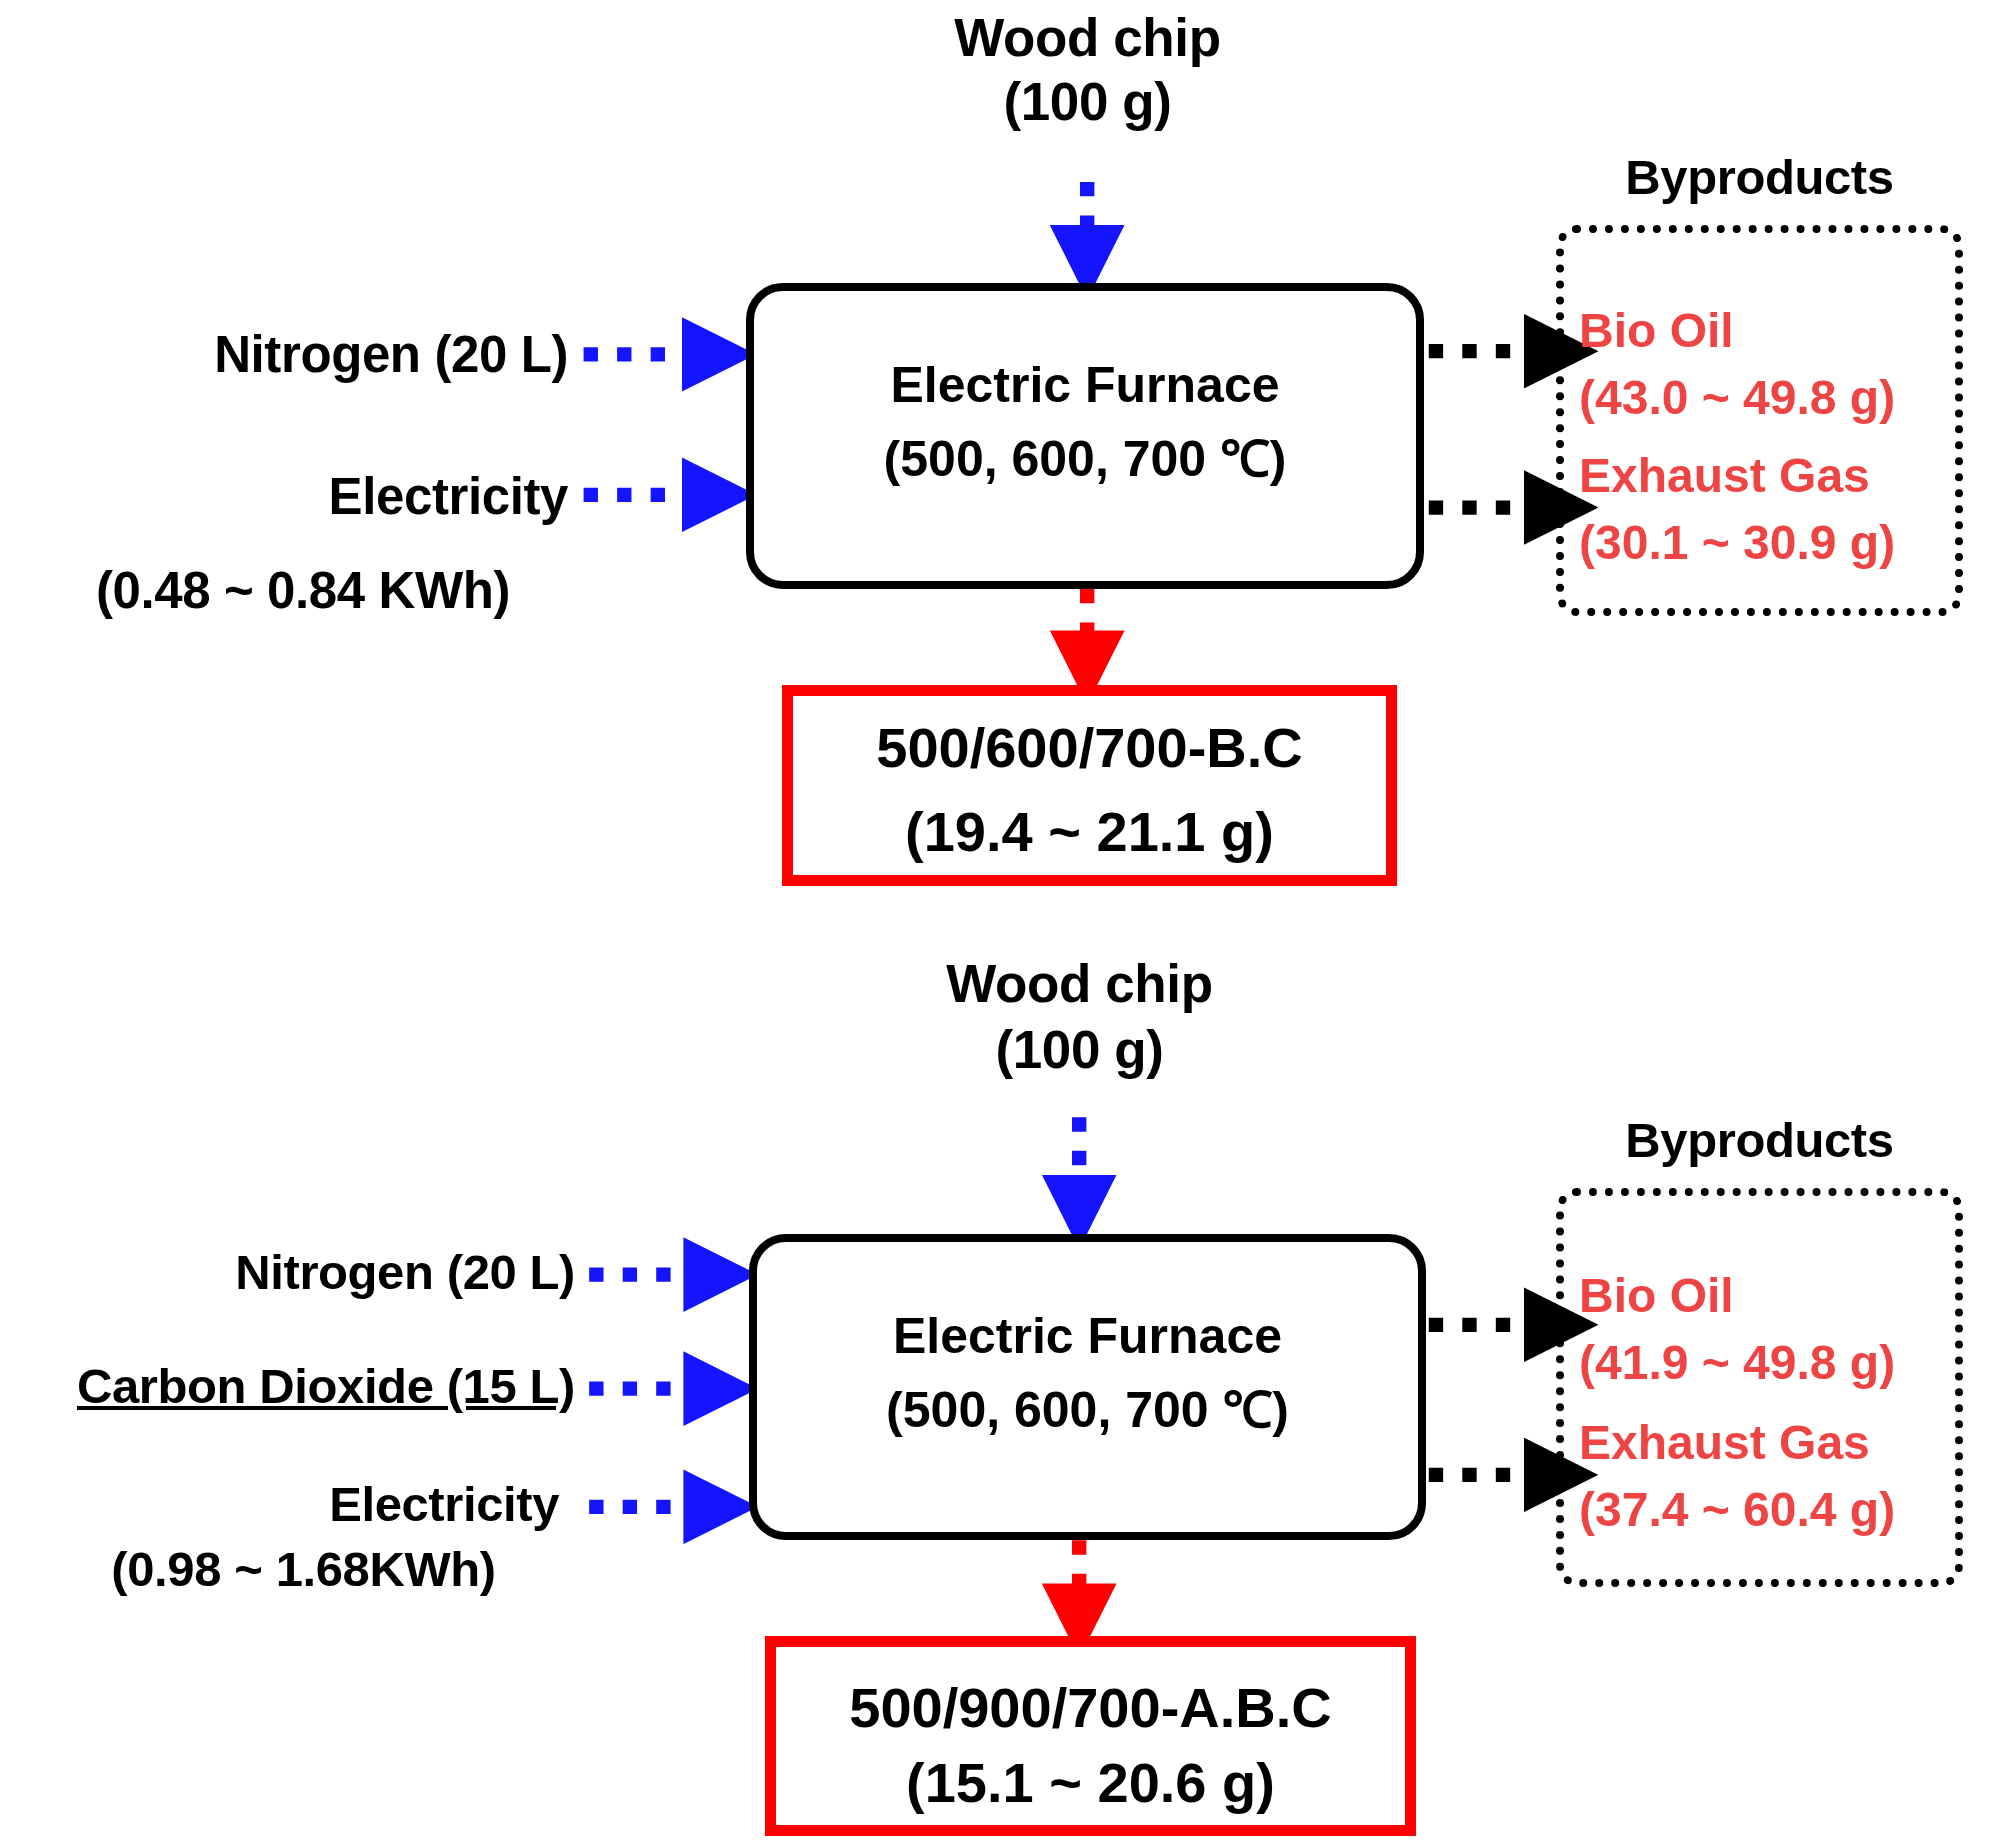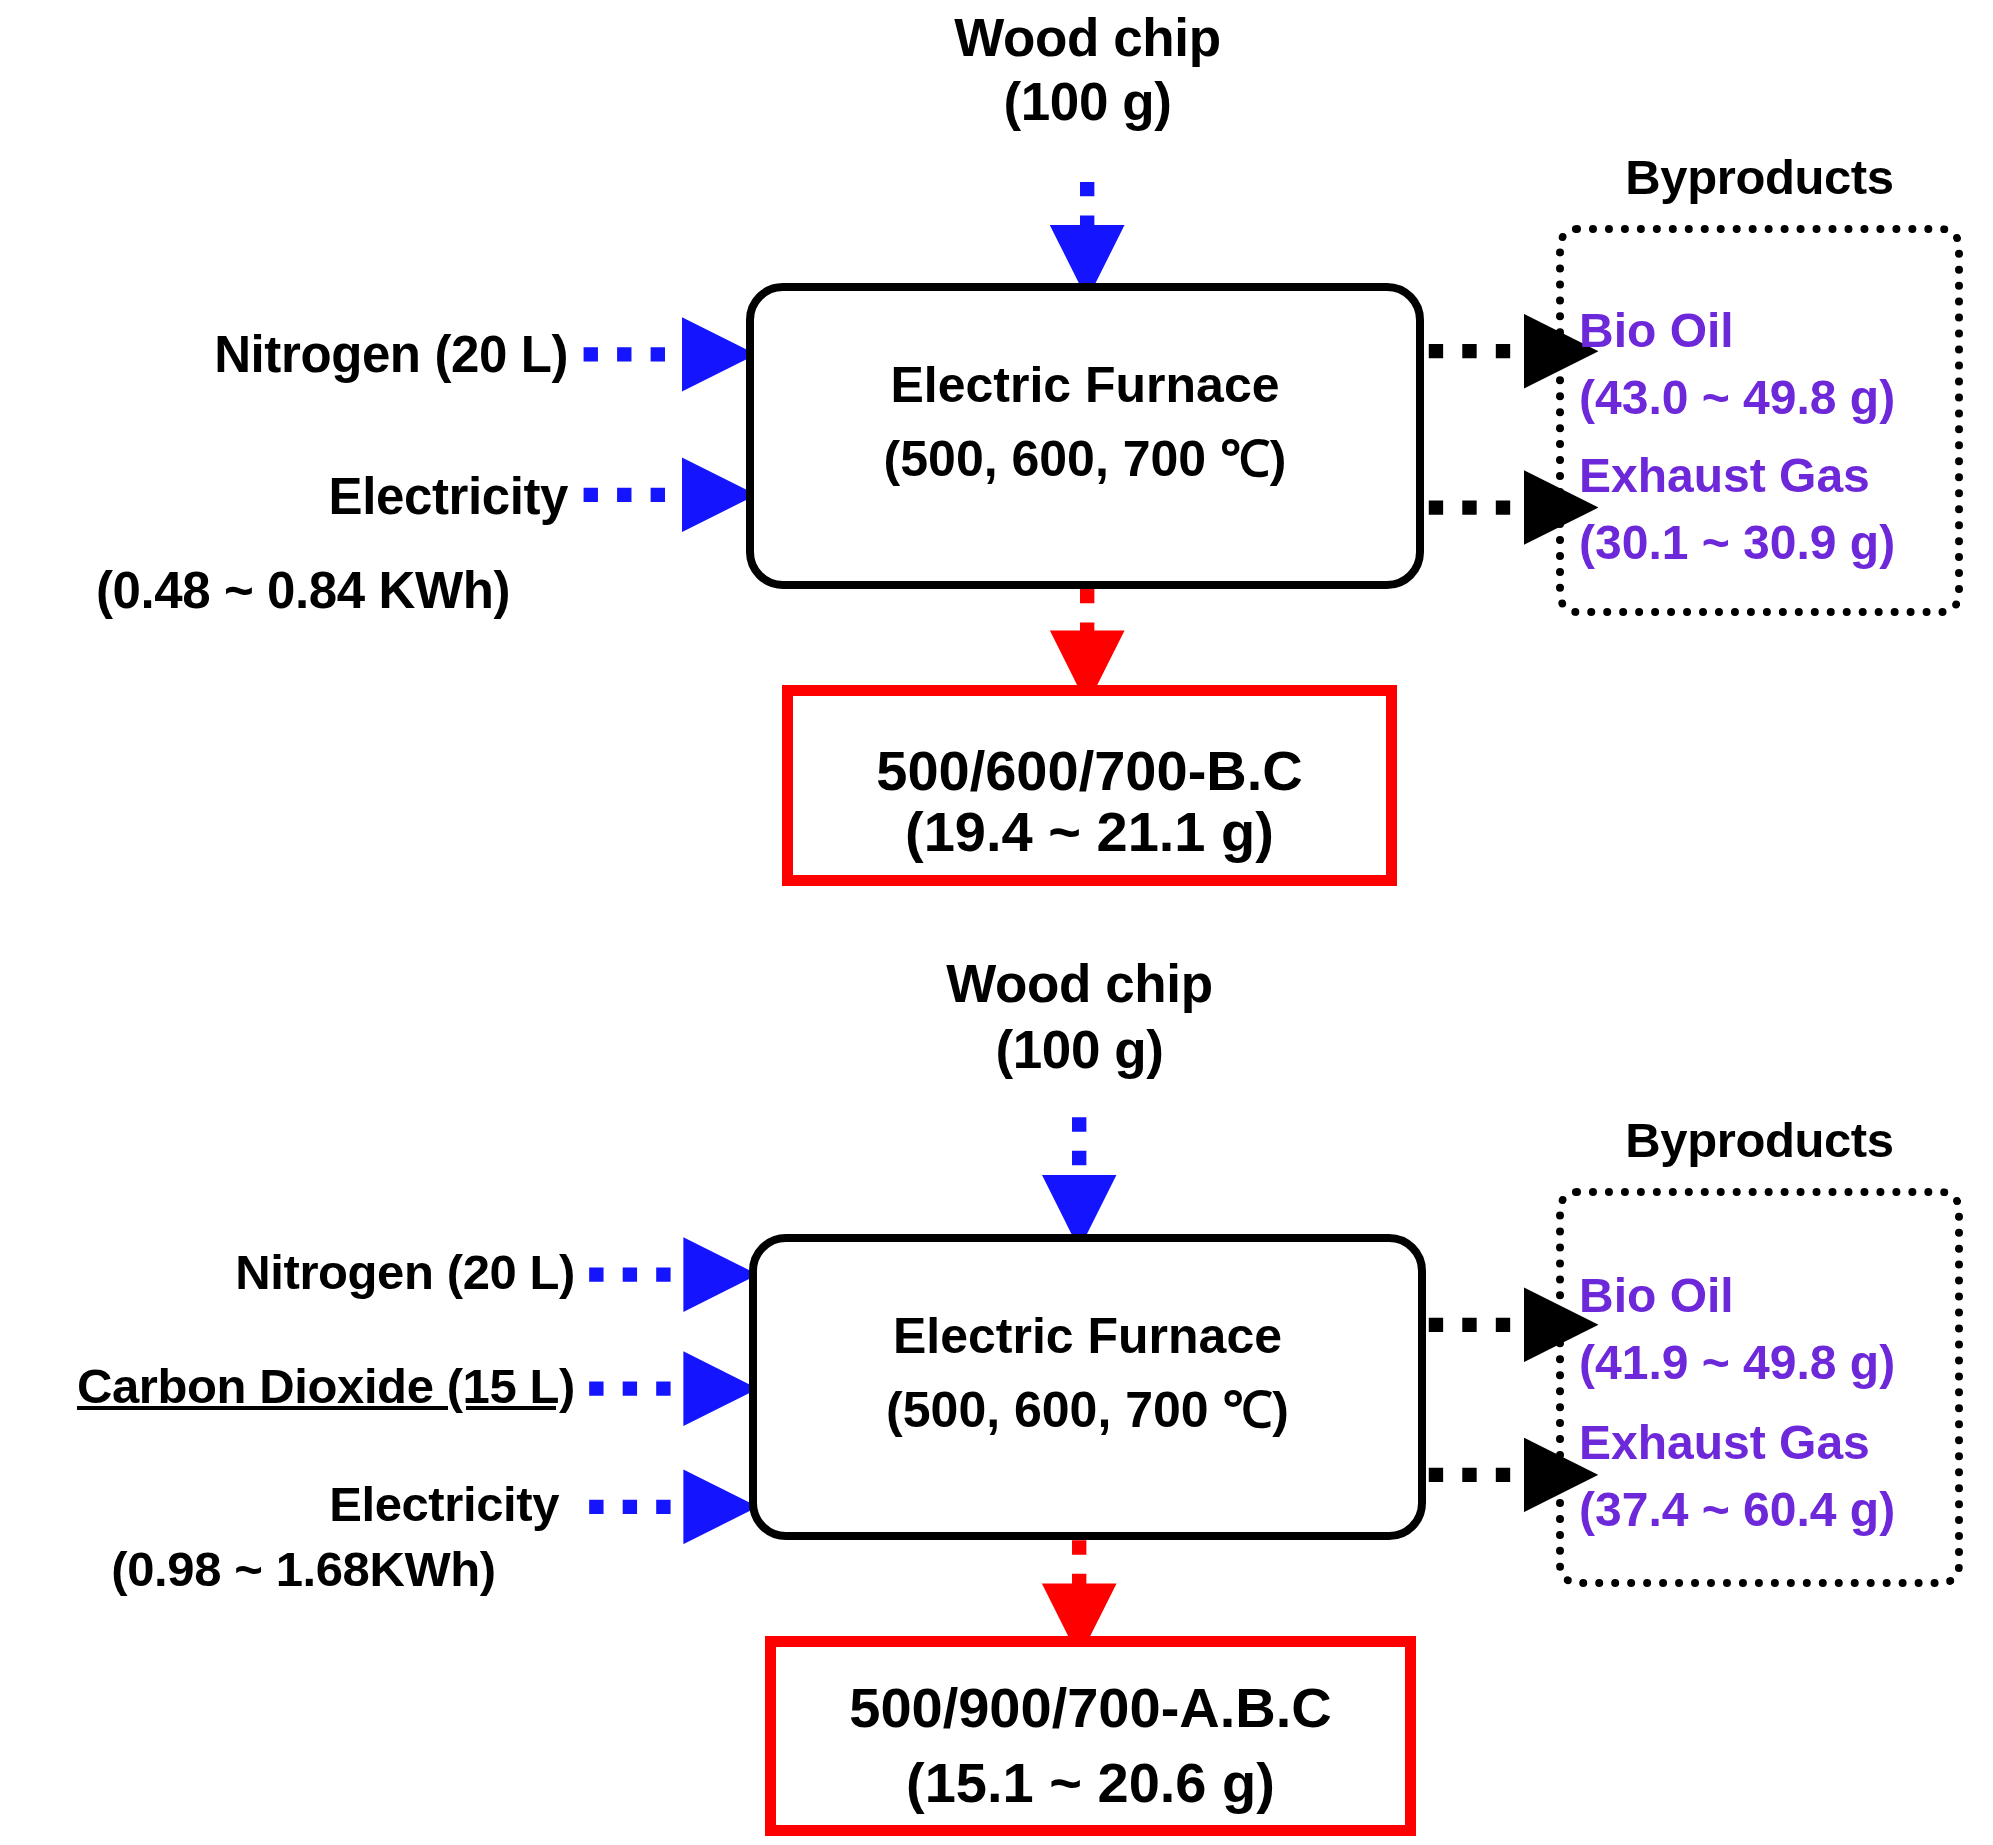--- a/index.html
+++ b/index.html
@@ -68,21 +68,21 @@
   .dottedbox {
     position: absolute;
     border: 8.8px dotted #000000;
     border-radius: 21px;
     background: transparent;
     box-sizing: border-box;
   }
   .byproducts-inner {
     position: absolute;
     font-weight: bold;
-    color: #6d28d9;
+    color: #ef4444;
     line-height: 1.22;
     white-space: pre;
     text-align: left;
   }
 
   svg.arrows {
     position: absolute;
     left: 0;
     top: 0;
     width: 1994px;
@@ -176,21 +176,21 @@
 
   <div class="txt ctr" style="left:1556px; top:150px; width:407px; font-size:49px;">Byproducts</div>
 
   <div class="dottedbox" style="left:1556px; top:225px; width:407px; height:391px;"></div>
   <div class="byproducts-inner" style="left:1579px; top:302px; width:415px; font-size:48px;">Bio Oil</div>
   <div class="byproducts-inner" style="left:1579px; top:369px; width:415px; font-size:48px;">(43.0 ~ 49.8 g)</div>
   <div class="byproducts-inner" style="left:1579px; top:447px; width:415px; font-size:48px;">Exhaust Gas</div>
   <div class="byproducts-inner" style="left:1579px; top:514px; width:415px; font-size:48px;">(30.1 ~ 30.9 g)</div>
 
   <div class="redbox" style="left:782px; top:685px; width:615px; height:201px;">
-    <div class="redbox-label" style="top:40px; font-size:56px;">500/600/700-B.C</div>
+    <div class="redbox-label" style="top:17px; font-size:56px;">500/600/700-B.C</div>
     <div class="redbox-label" style="top:101px; font-size:56px;">(19.4 ~ 21.1 g)</div>
   </div>
 
   <div class="txt ctr" style="left:840px; top:954px; width:479px; font-size:53px;">Wood chip</div>
   <div class="txt ctr" style="left:840px; top:1020px; width:479px; font-size:53px;">(100 g)</div>
 
   <div class="txt rgt" style="left:64px; top:1245px; width:511px; font-size:49px;">Nitrogen (20 L)</div>
 
   <div class="txt rgt" style="left:0px; top:1359px; width:575px; font-size:49px;text-decoration:underline;">Carbon Dioxide (15 L)</div>
 

